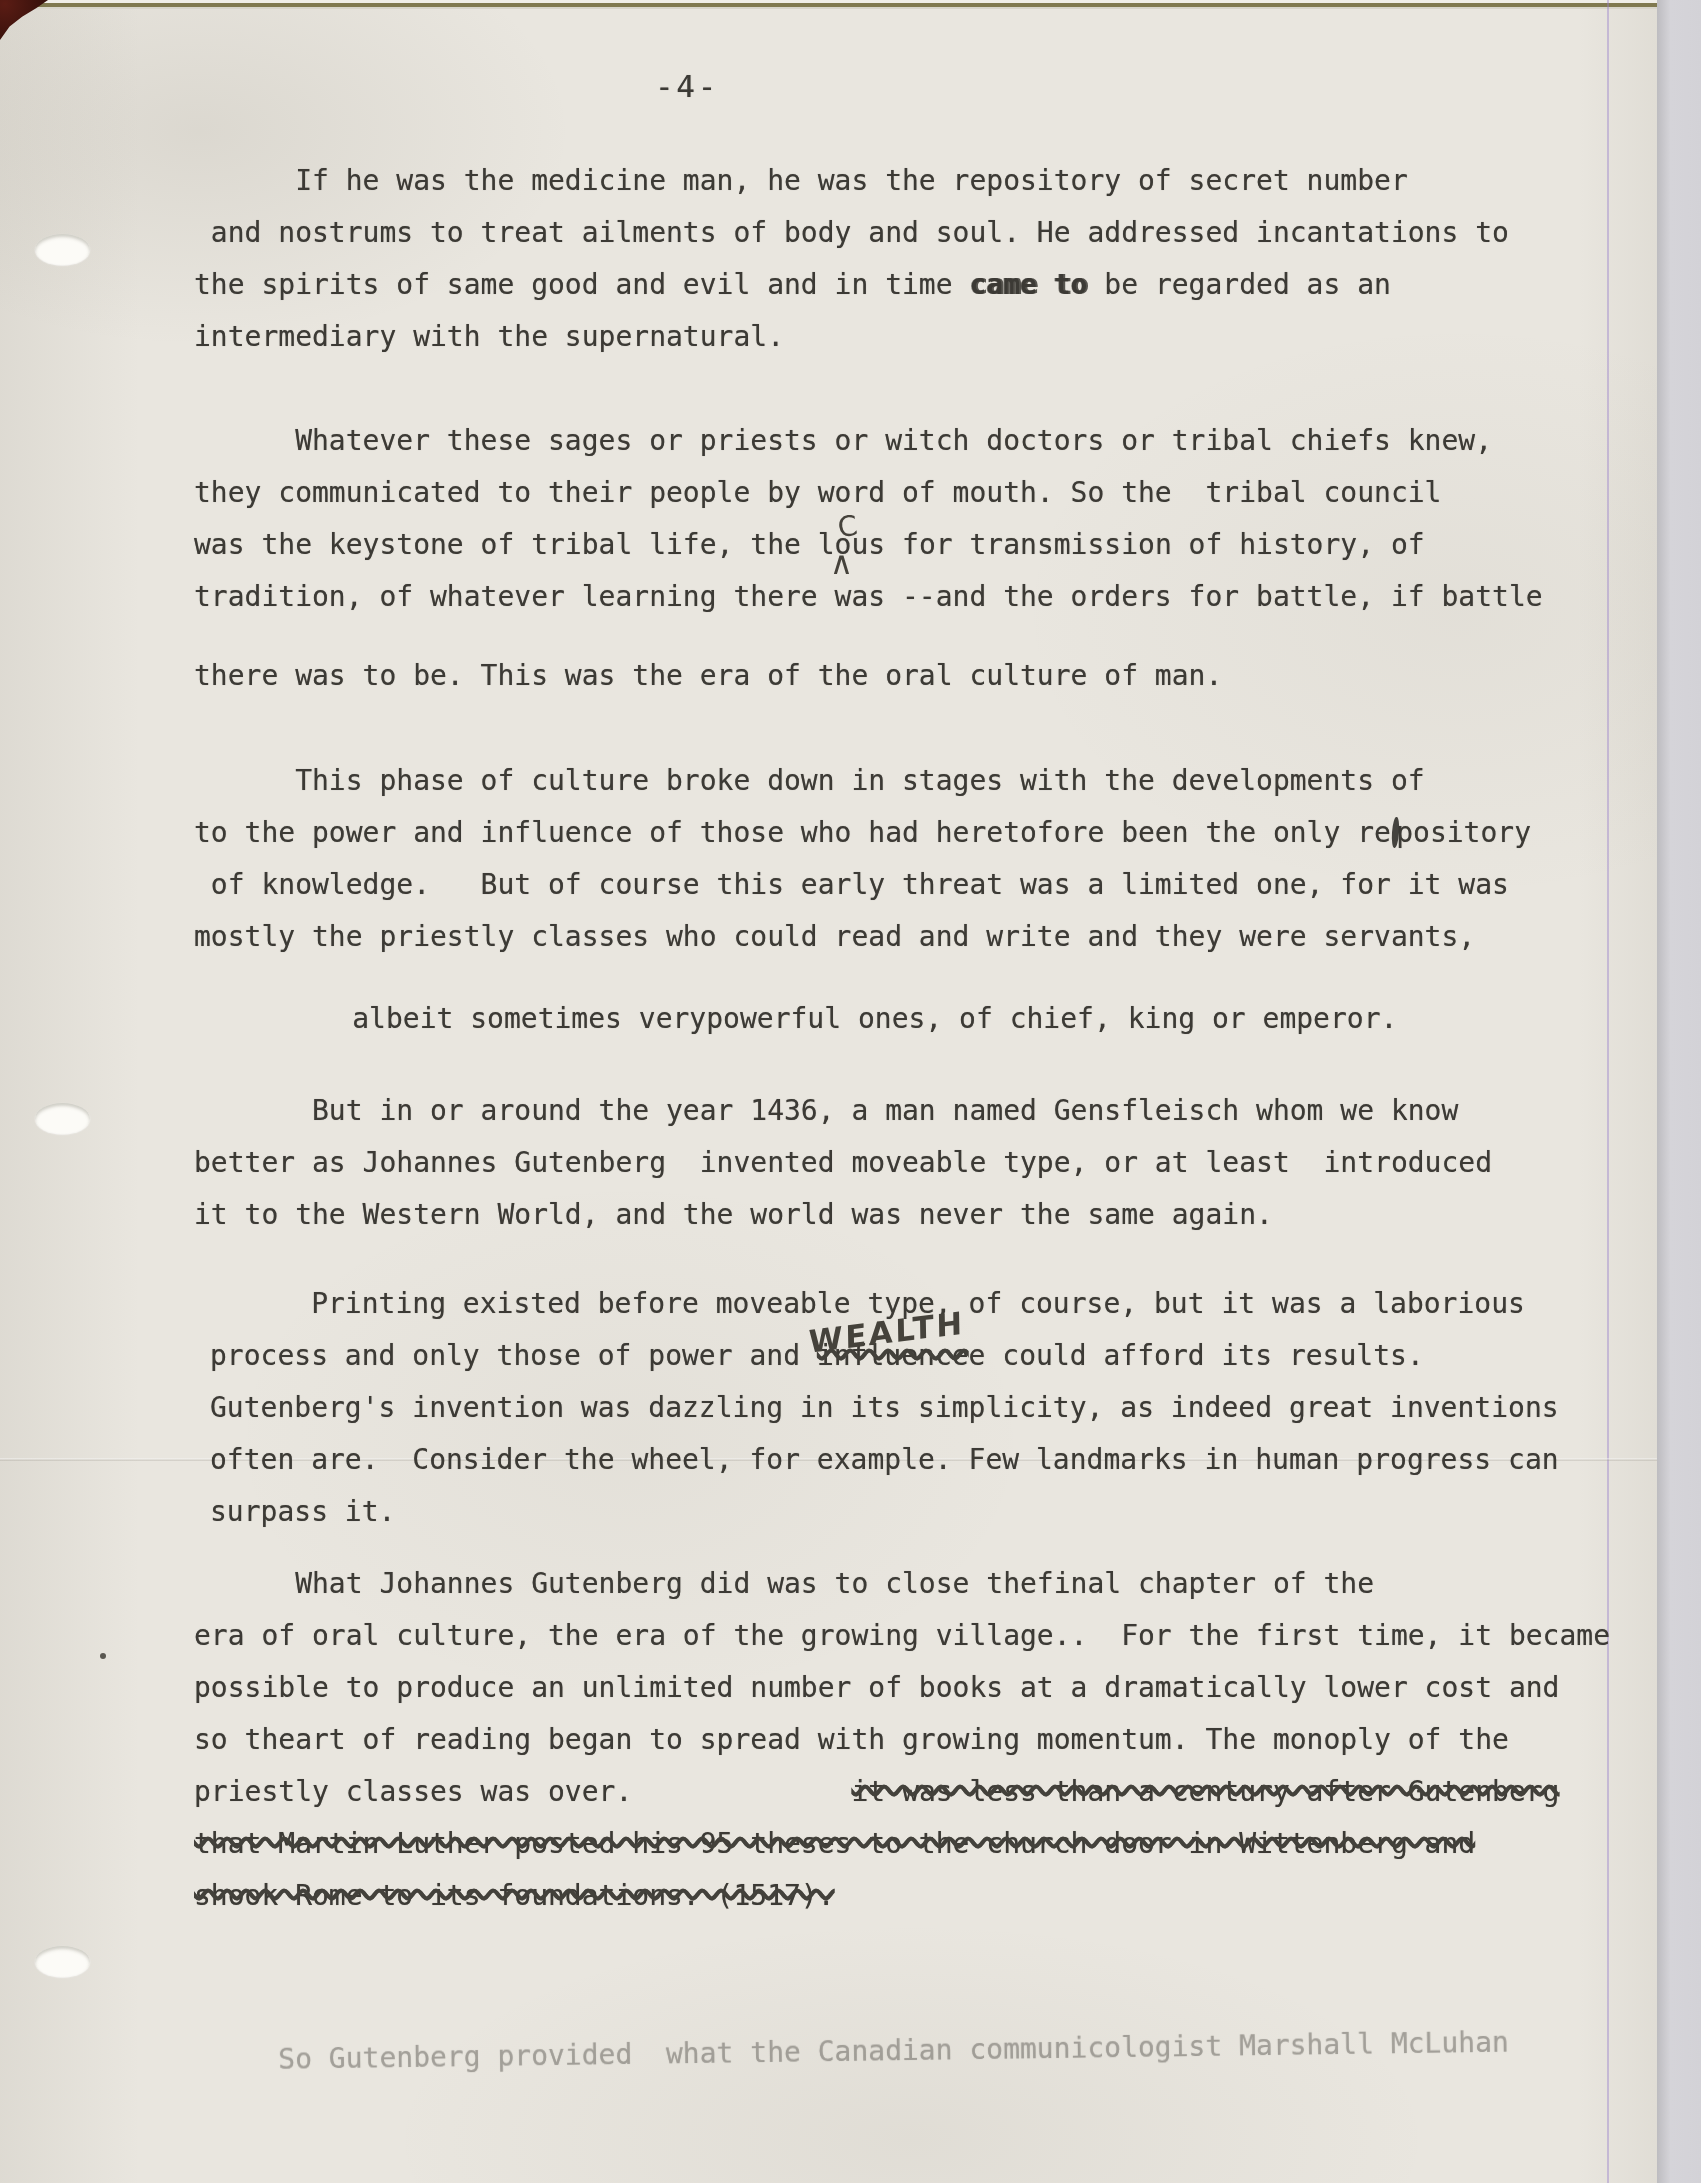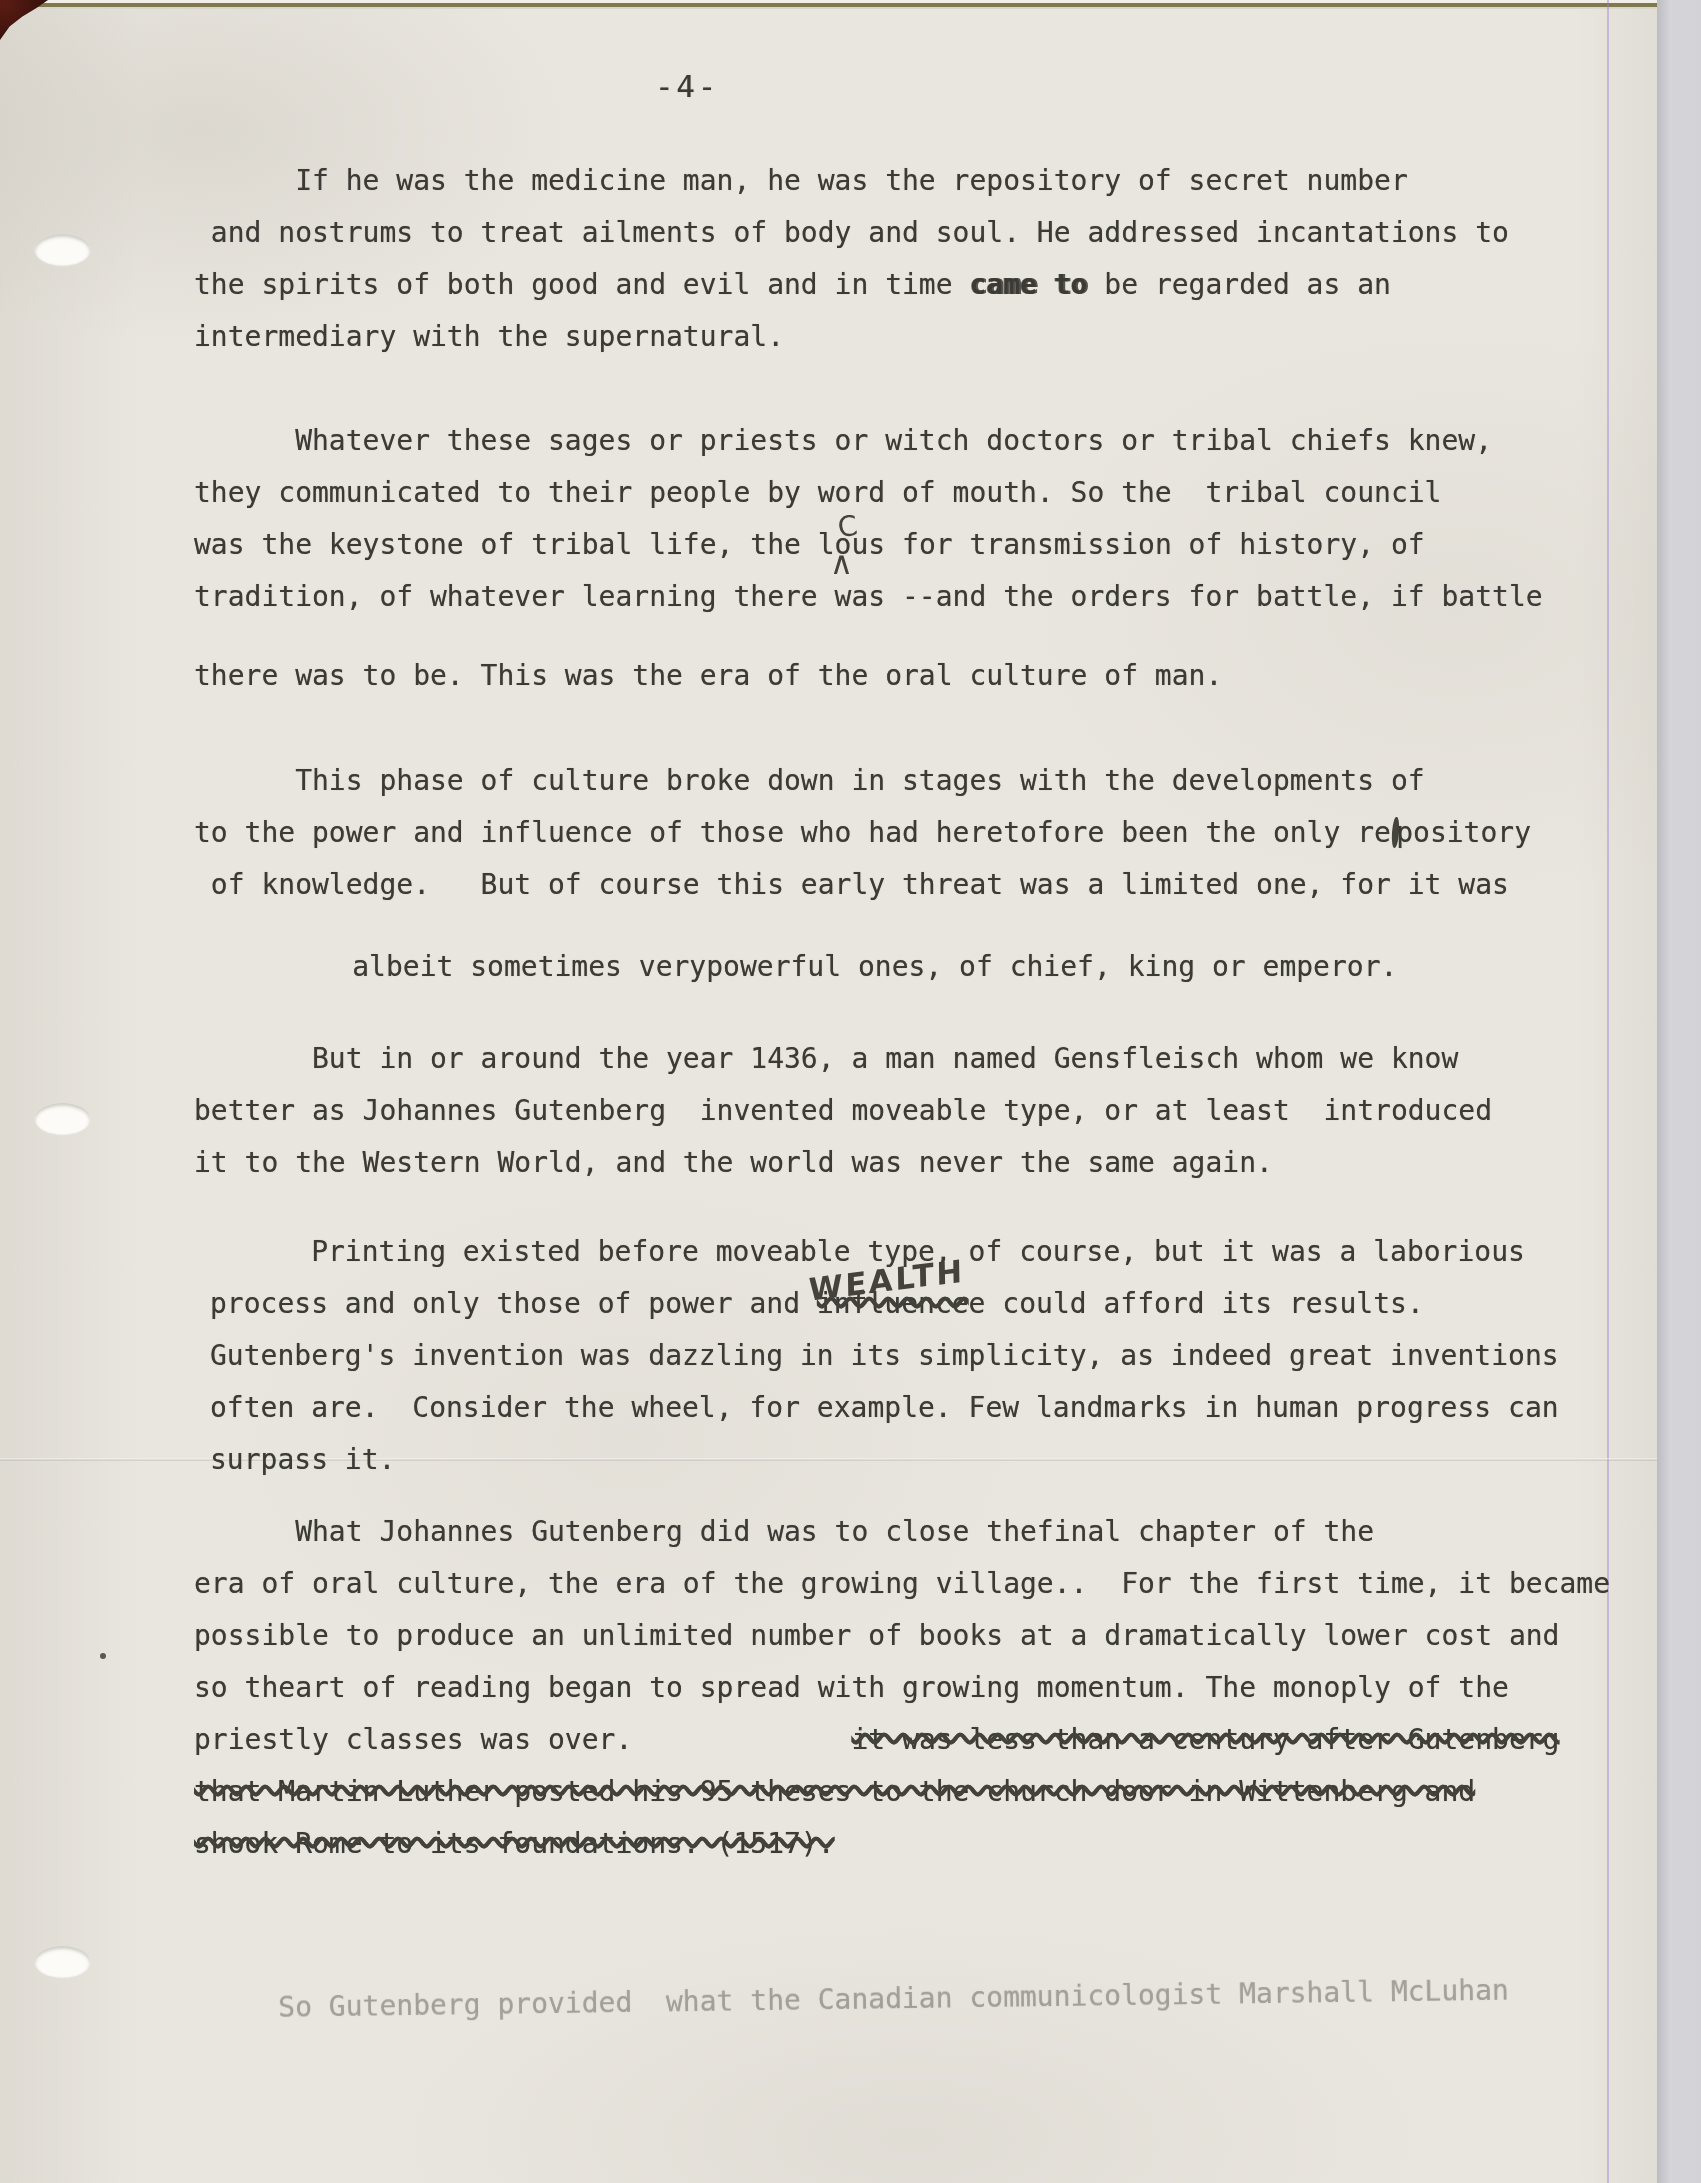--- a/index.html
+++ b/index.html
@@ -127,34 +127,35 @@
   <div class="margin-line"></div>
   <div class="fold-crease"></div>
   <div class="stray-dot"></div>
 
   <div class="page-number">-4-</div>
 
   <div class="typed-text">
       <div class="para">
         <div class="line"><span class="">      If he was the medicine man, he was the repository of secret number</span></div>
         <div class="line"><span class=""> and nostrums to treat ailments of body and soul. He addressed incantations to</span></div>
-        <div class="line"><span class="">the spirits of both good and evil and in time </span><span class="overtype">came to</span><span class=""> be regarded as an</span></div>
+        <div class="line"><span class="">the spirits of same good and evil and in time </span><span class="overtype">came to</span><span class=""> be regarded as an</span></div>
         <div class="line"><span class="">intermediary with the supernatural.</span></div>
       </div>
       <div class="para" style="margin-top: 52px;">
         <div class="line"><span class="">      Whatever these sages or priests or witch doctors or tribal chiefs knew,</span></div>
         <div class="line"><span class="">they communicated to their people by word of mouth. So the  tribal council</span></div>
         <div class="line"><span class="">was the keystone of tribal life, the </span><span class="insert">lous<span class="hand above-c">C</span><span class="hand below-caret">∧</span></span><span class=""> for transmission of history, of</span></div>
         <div class="line"><span class="">tradition, of whatever learning there was --and the orders for battle, if battle</span></div>
         <div class="line" style="margin-top: 27px;"><span class="">there was to be. This was the era of the oral culture of man.</span></div>
       </div>
       <div class="para" style="margin-top: 53px;">
         <div class="line"><span class="">      This phase of culture broke down in stages with the developments of</span></div>
         <div class="line"><span class="">to the power and influence of those who had heretofore been the only re</span><span class="blot"></span><span class="">pository</span></div>
         <div class="line"><span class=""> of knowledge.   But of course this early threat was a limited one, for it was</span></div>
+        <div class="line"><span class="">mostly the priestly classes who could read and write and they were servants,</span></div>
         <div class="line outdent" style="margin-top: 30px; text-align: center;"><span class="">albeit sometimes verypowerful ones, of chief, king or emperor.</span></div>
       </div>
       <div class="para" style="margin-top: 40px;">
         <div class="line"><span class="">       But in or around the year 1436, a man named Gensfleisch whom we know</span></div>
         <div class="line"><span class="">better as Johannes Gutenberg  invented moveable type, or at least  introduced</span></div>
         <div class="line"><span class="">it to the Western World, and the world was never the same again.</span></div>
       </div>
       <div class="para" style="margin-top: 37px; margin-left: 16px;">
         <div class="line"><span class="">      Printing existed before moveable type, of course, but it was a laborious</span></div>
         <div class="line"><span class="">process and only those of power and </span><span class="strike annot">influence<span class="hand above-word">WEALTH</span></span><span class="">e could afford its results.</span></div>

